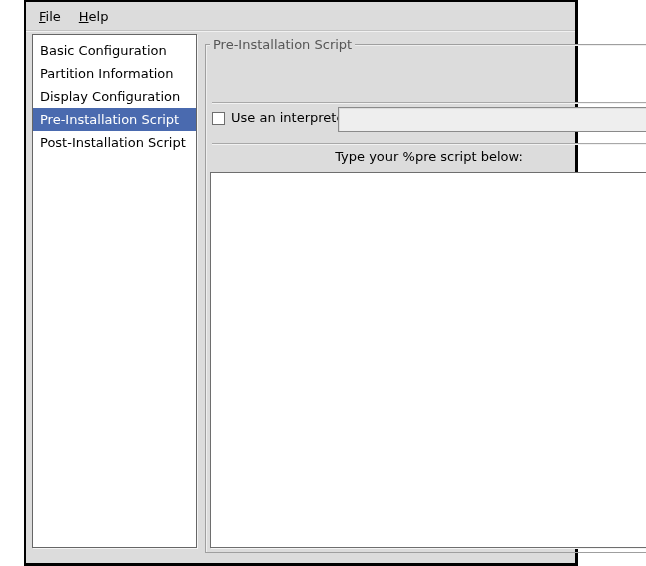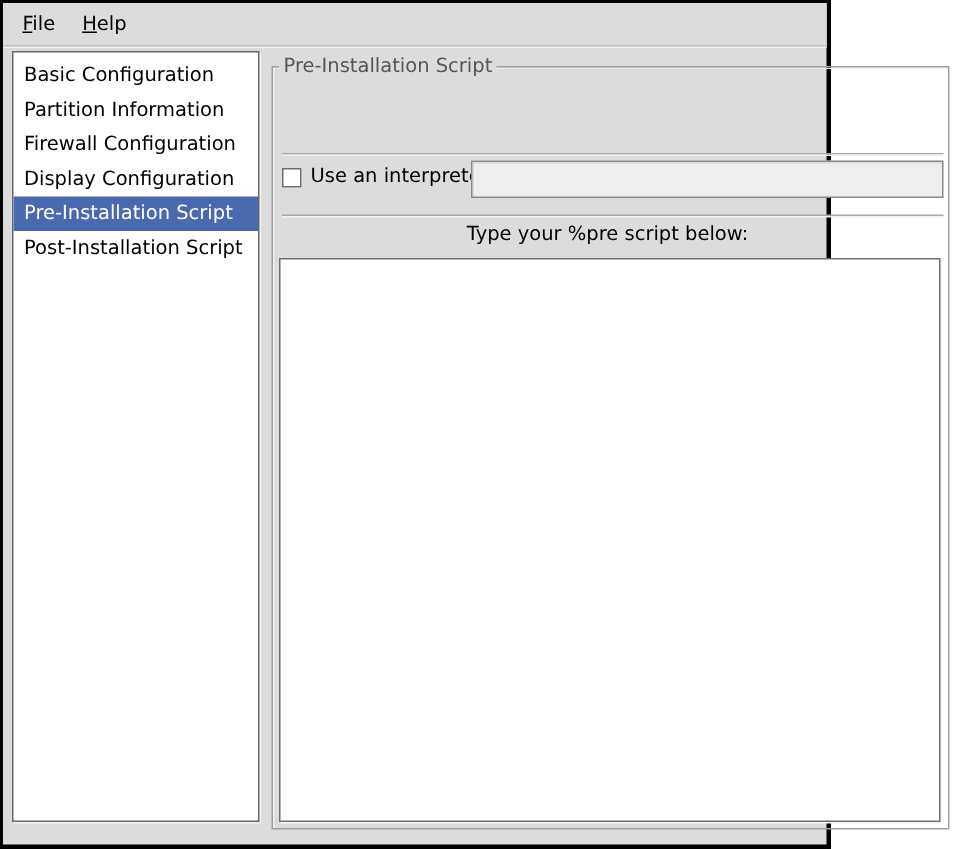--- a/index.html
+++ b/index.html
@@ -4,21 +4,21 @@
 <style>
   html,body{margin:0;padding:0;}
   body{
     width:646px;height:566px;overflow:hidden;
     font-family:"DejaVu Sans","Liberation Sans",sans-serif;
     font-size:13px;color:#000;background:#fff;
   }
   .window{
     position:relative;width:554px;height:566px;box-sizing:border-box;
     background:var(--window-bg,#dcdcdc);
-    border:solid #000;border-width:2px 3px 3px 2px;
+    border:solid #000;border-width:2px 3px 3px 2px;margin-left:24px;
   }
   
   .menubar{
     position:absolute;left:0;top:0;right:0;height:28px;
     display:flex;align-items:center;padding-left:4px;
     border-bottom:1px solid #c2c2c2;box-shadow:0 1px 0 #f1f1f1;
     background:var(--window-bg,#dcdcdc);
   }
   .menu-item{padding:4px 9px;cursor:default;white-space:nowrap;}
   .accel{text-decoration:underline;}
@@ -87,21 +87,20 @@
 <div class="window">
 
   <div class="menubar">
     <div class="menu-item"><span class="accel">F</span><span>ile</span></div>
     <div class="menu-item"><span class="accel">H</span><span>elp</span></div>
   </div>
 
   <div class="sidebar">
       <div class="list-item">Basic Configuration</div>
       <div class="list-item">Partition Information</div>
-      <div class="list-item">Firewall Configuration</div>
       <div class="list-item">Display Configuration</div>
       <div class="list-item selected">Pre-Installation Script</div>
       <div class="list-item">Post-Installation Script</div>
     </div>
 
   <div class="frame">
     <span class="frame-title">Pre-Installation Script</span>
 
 
     <div class="sep sep1"></div>

